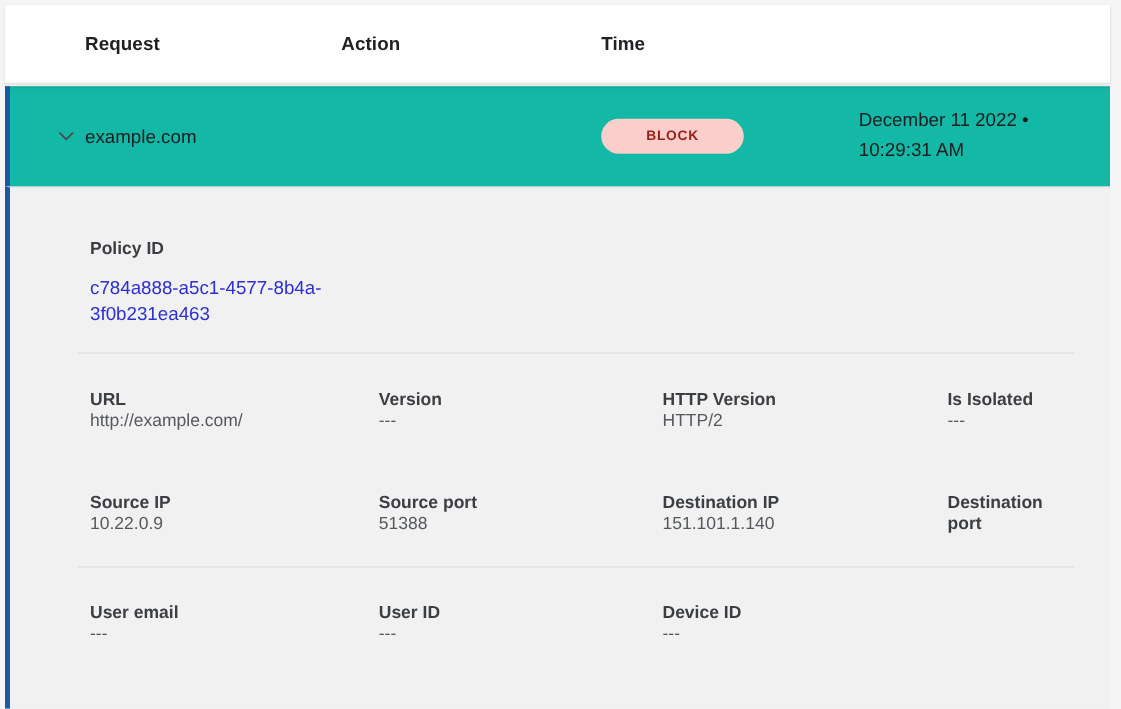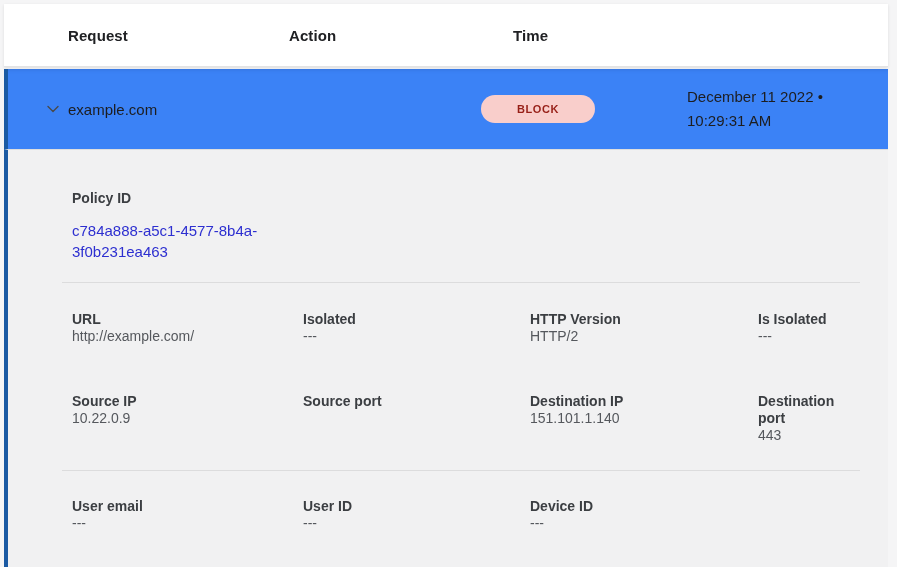--- a/index.html
+++ b/index.html
@@ -15,31 +15,31 @@
   .thead {
     margin: 4px 9px 0 4px;
     height: 63px;
     background: #ffffff;
     box-shadow: 0 1px 3px rgba(0,0,0,0.10);
     border-bottom: 1px solid #e3e3e4;
     display: grid;
     grid-template-columns: 205px 208px 206px 1fr;
     align-items: center;
     padding-left: 64px;
-    position: relative; z-index: 2; gap: 16px;
+    position: relative; z-index: 2;
   }
   .thead .th {
     font-size: 15px; font-weight: 700; color: #202124; letter-spacing: 0.1px;
   }
 
   
   .trow {
     margin: 2px 9px 0 4px;
     height: 80px;
-    background: #3b82f6;
+    background: #14b8a6;
     border-left: 4px solid #1b5aa3;
     box-shadow: inset 0 5px 5px -5px rgba(0,0,0,0.12);
     display: grid;
     grid-template-columns: 205px 208px 206px 1fr;
     align-items: center;
     padding-left: 60px;
     position: relative;
     cursor: pointer;
   }
   .expander {
@@ -138,48 +138,48 @@
     </div>
 
     <hr class="separator sep-1">
 
     <div class="fields-row fr-1">
       <div>
         <div class="field-label">URL</div>
         <div class="field-value">http://example.com/</div>
       </div>
       <div>
-        <div class="field-label">Isolated</div>
+        <div class="field-label">Version</div>
         <div class="field-value">---</div>
       </div>
       <div>
         <div class="field-label">HTTP Version</div>
         <div class="field-value">HTTP/2</div>
       </div>
       <div>
         <div class="field-label">Is Isolated</div>
         <div class="field-value">---</div>
       </div>
     </div>
 
     <div class="fields-row fr-2">
       <div>
         <div class="field-label">Source IP</div>
         <div class="field-value">10.22.0.9</div>
       </div>
       <div>
         <div class="field-label">Source port</div>
+        <div class="field-value">51388</div>
       </div>
       <div>
         <div class="field-label">Destination IP</div>
         <div class="field-value">151.101.1.140</div>
       </div>
       <div>
         <div class="field-label">Destination port</div>
-        <div class="field-value">443</div>
       </div>
     </div>
 
     <hr class="separator sep-2">
 
     <div class="fields-row fr-3">
       <div>
         <div class="field-label">User email</div>
         <div class="field-value">---</div>
       </div>

